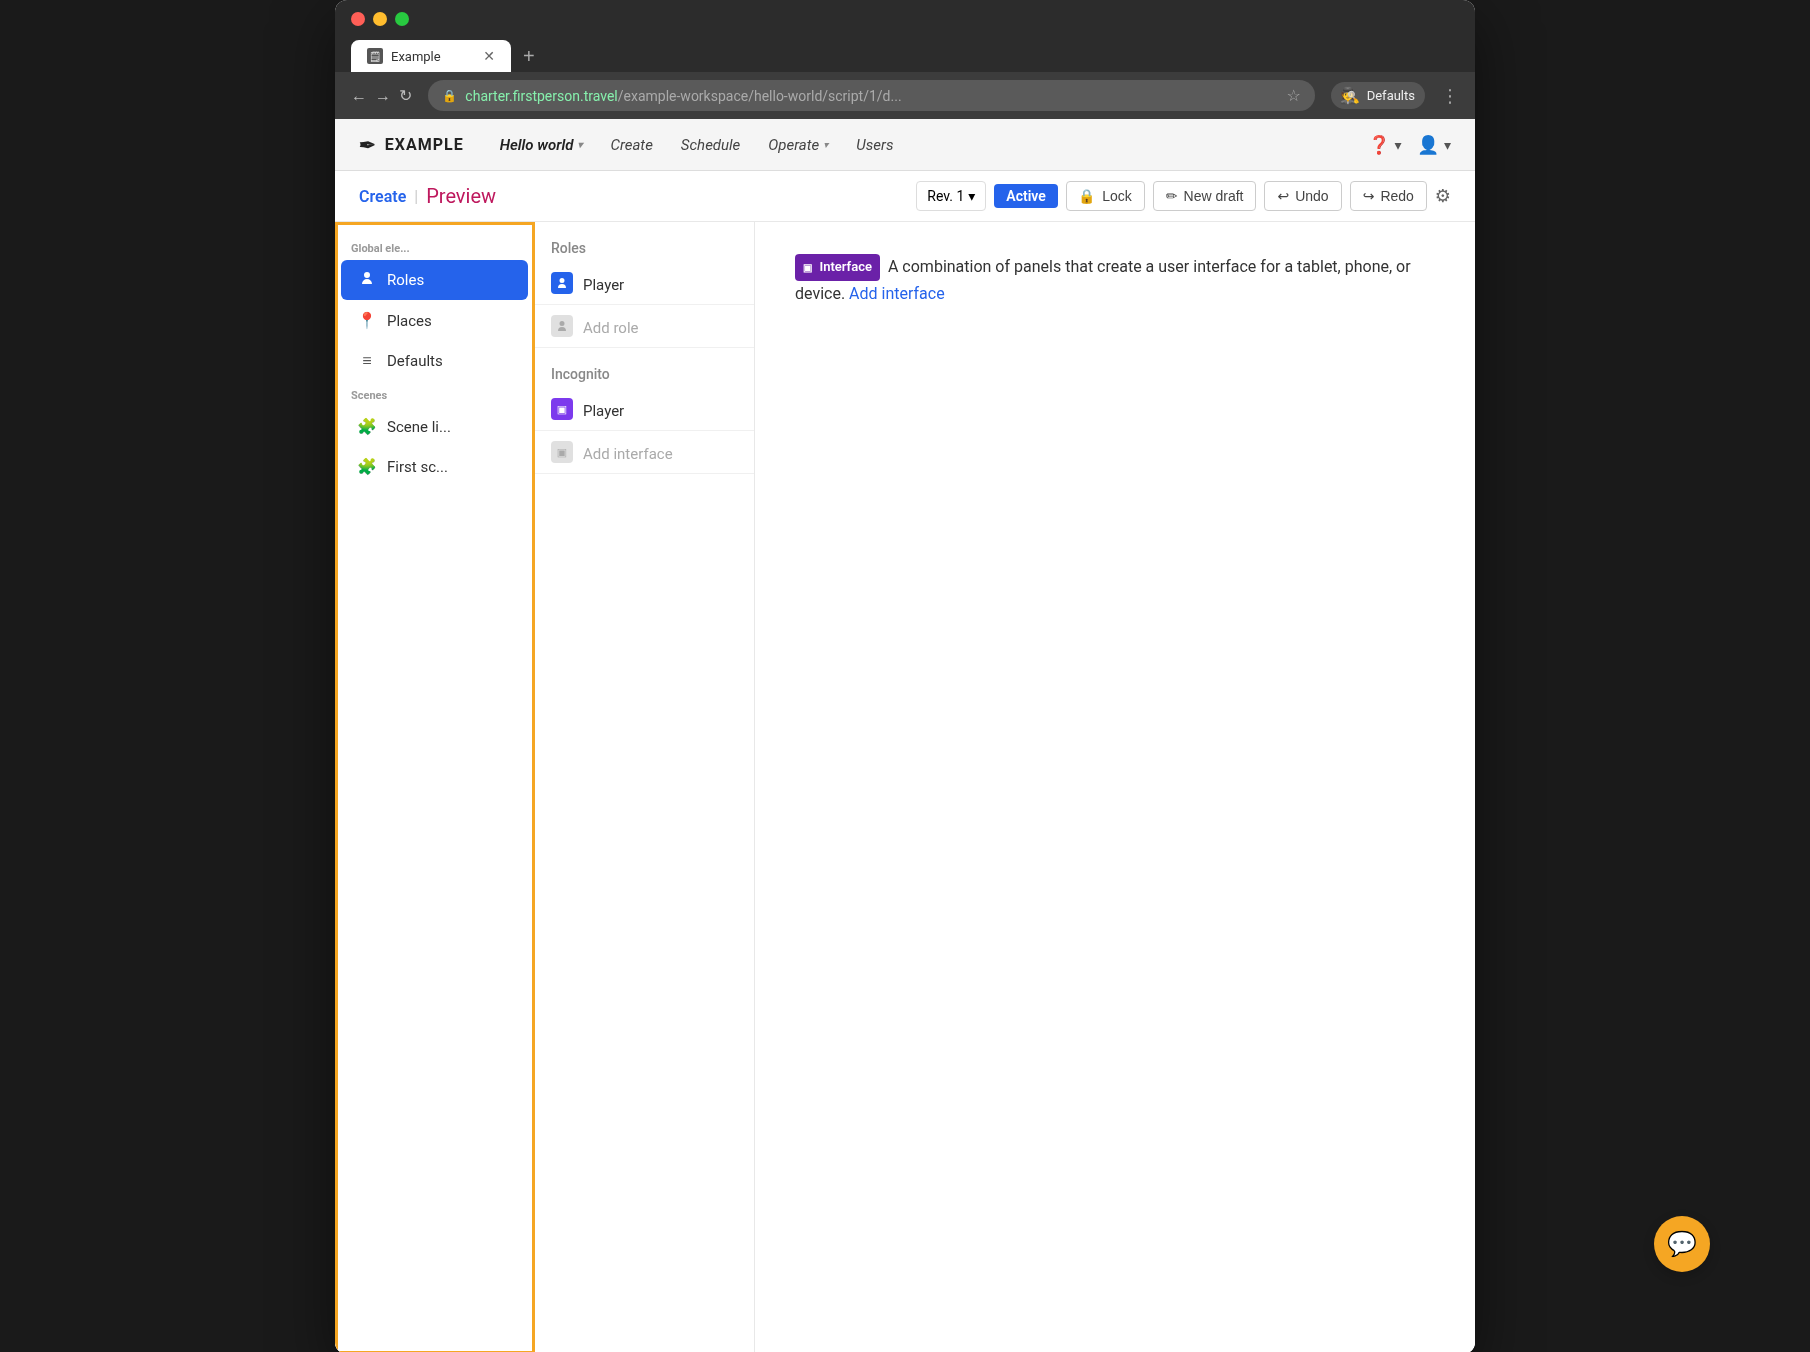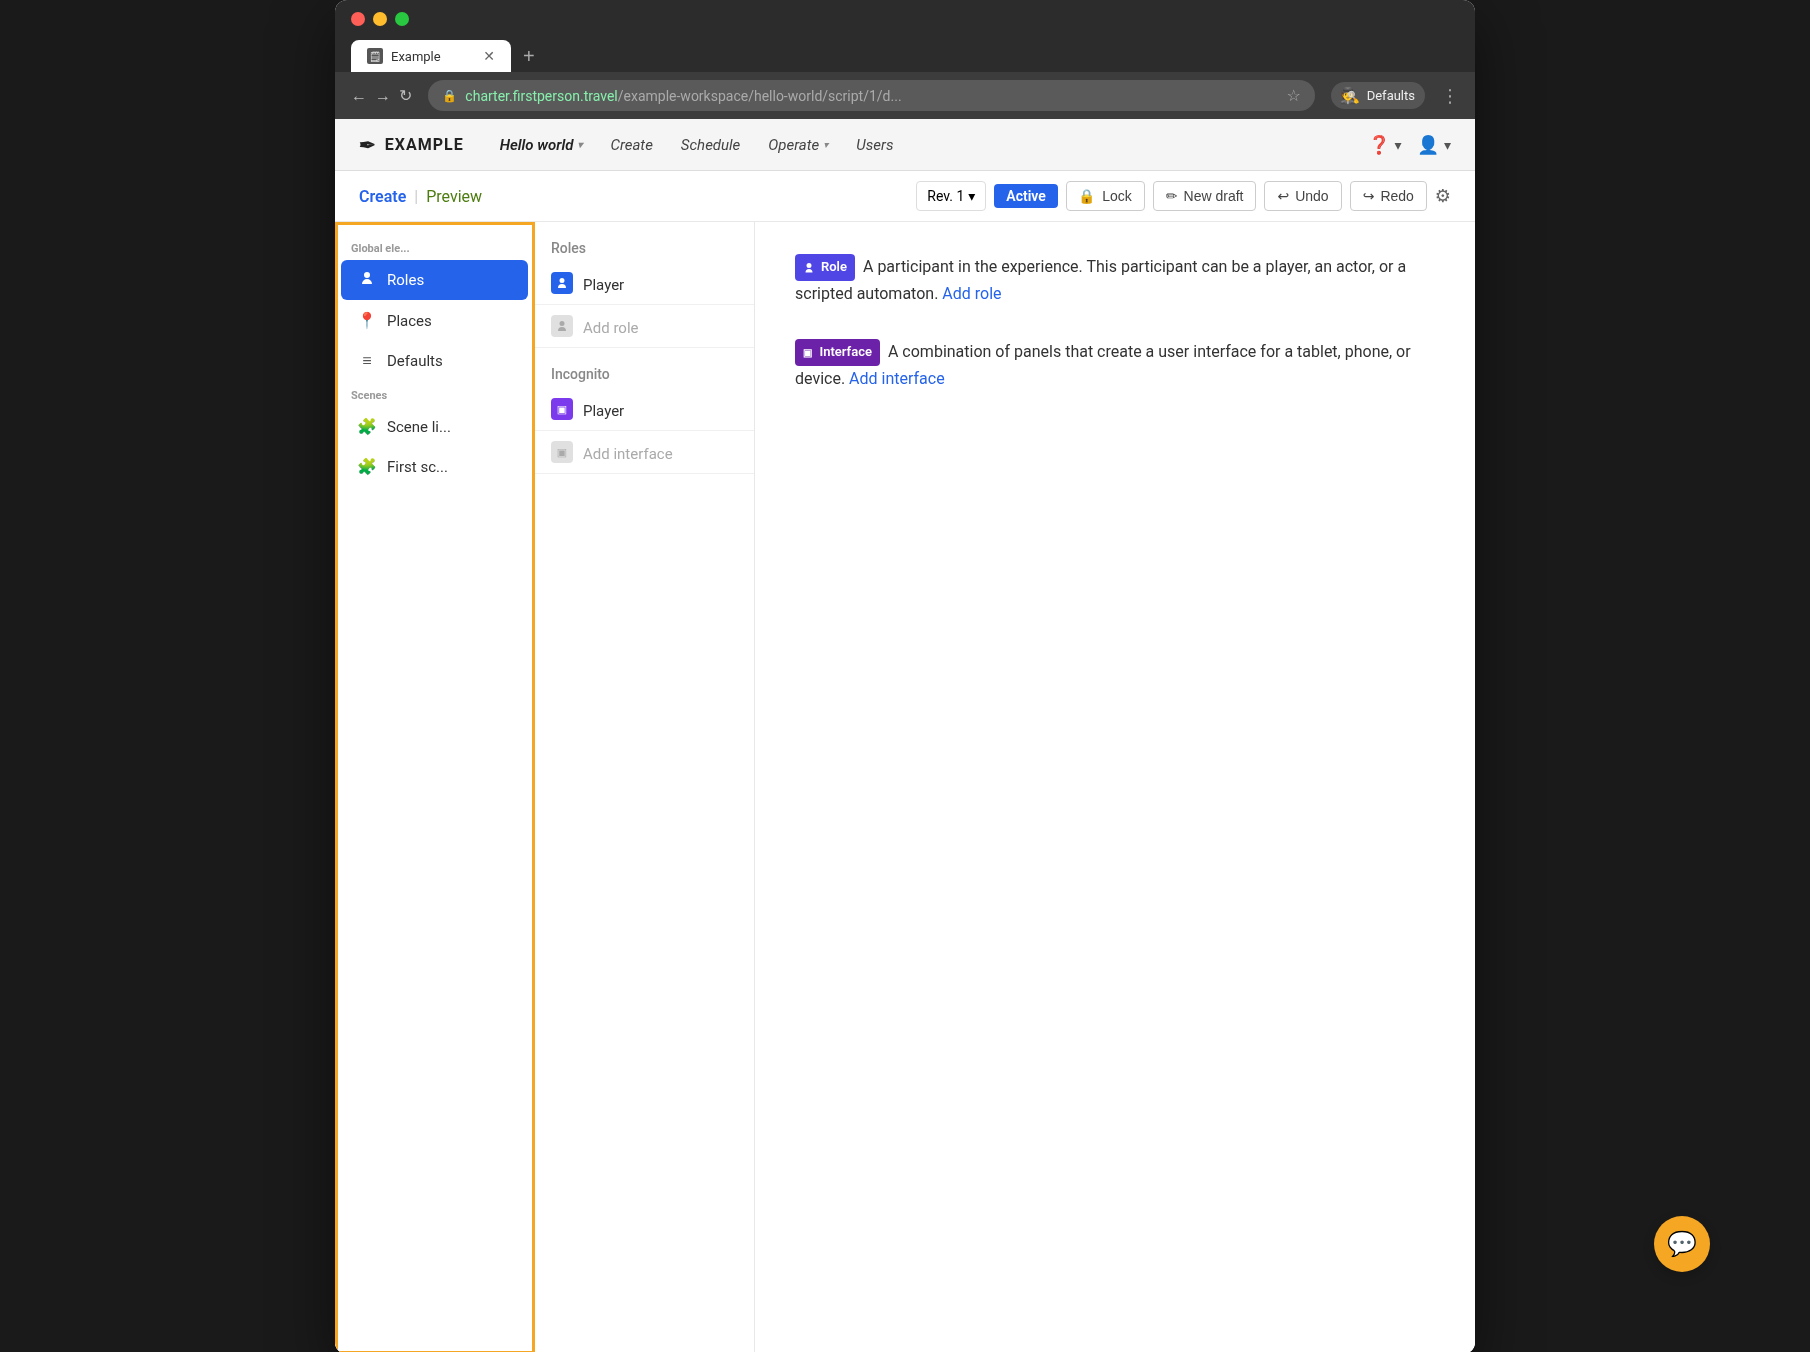--- a/index.html
+++ b/index.html
@@ -243,22 +243,22 @@
     }
 
     .create-link {
       color: #2563eb;
       font-weight: 600;
       font-size: 16px;
       text-decoration: none;
     }
 
     .preview-link {
-      color: #4d7c0f;
-      font-size: 16px;
+      color: #be185d;
+      font-size: 20px;
       text-decoration: none;
     }
 
     .separator {
       color: #ccc;
       font-size: 16px;
     }
 
     .toolbar-center {
       margin-left: auto;
@@ -660,32 +660,20 @@
         </div>
 
         <div class="panel-item muted">
           <span class="panel-icon muted-icon" style="font-size:11px; color:#aaa;">▣</span>
           <span>Add interface</span>
         </div>
       </div>
 
       <div class="right-content">
 
-        <div class="content-block">
-          <span class="content-badge role-badge">
-            <svg width="12" height="12" viewBox="0 0 12 12" fill="white" style="margin-right:2px;">
-              <path d="M6 6a2.5 2.5 0 100-5 2.5 2.5 0 000 5zm-3.5 4.5a3.5 3.5 0 017 0H2.5z"></path>
-            </svg>
-            <span>Role</span>
-          </span>
-          <span class="content-text">A participant in the experience. This participant can be a player, an actor, or a scripted automaton.</span>
-          <a class="content-link">
-            <span>Add role</span>
-          </a>
-        </div>
 
         <div class="content-block">
           <span class="content-badge interface-badge">
             <span style="margin-right:3px; font-size:10px;">▣</span>
             <span>Interface</span>
           </span>
           <span class="content-text">A combination of panels that create a user interface for a tablet, phone, or device.</span>
           <a class="content-link">
             <span>Add interface</span>
           </a>

